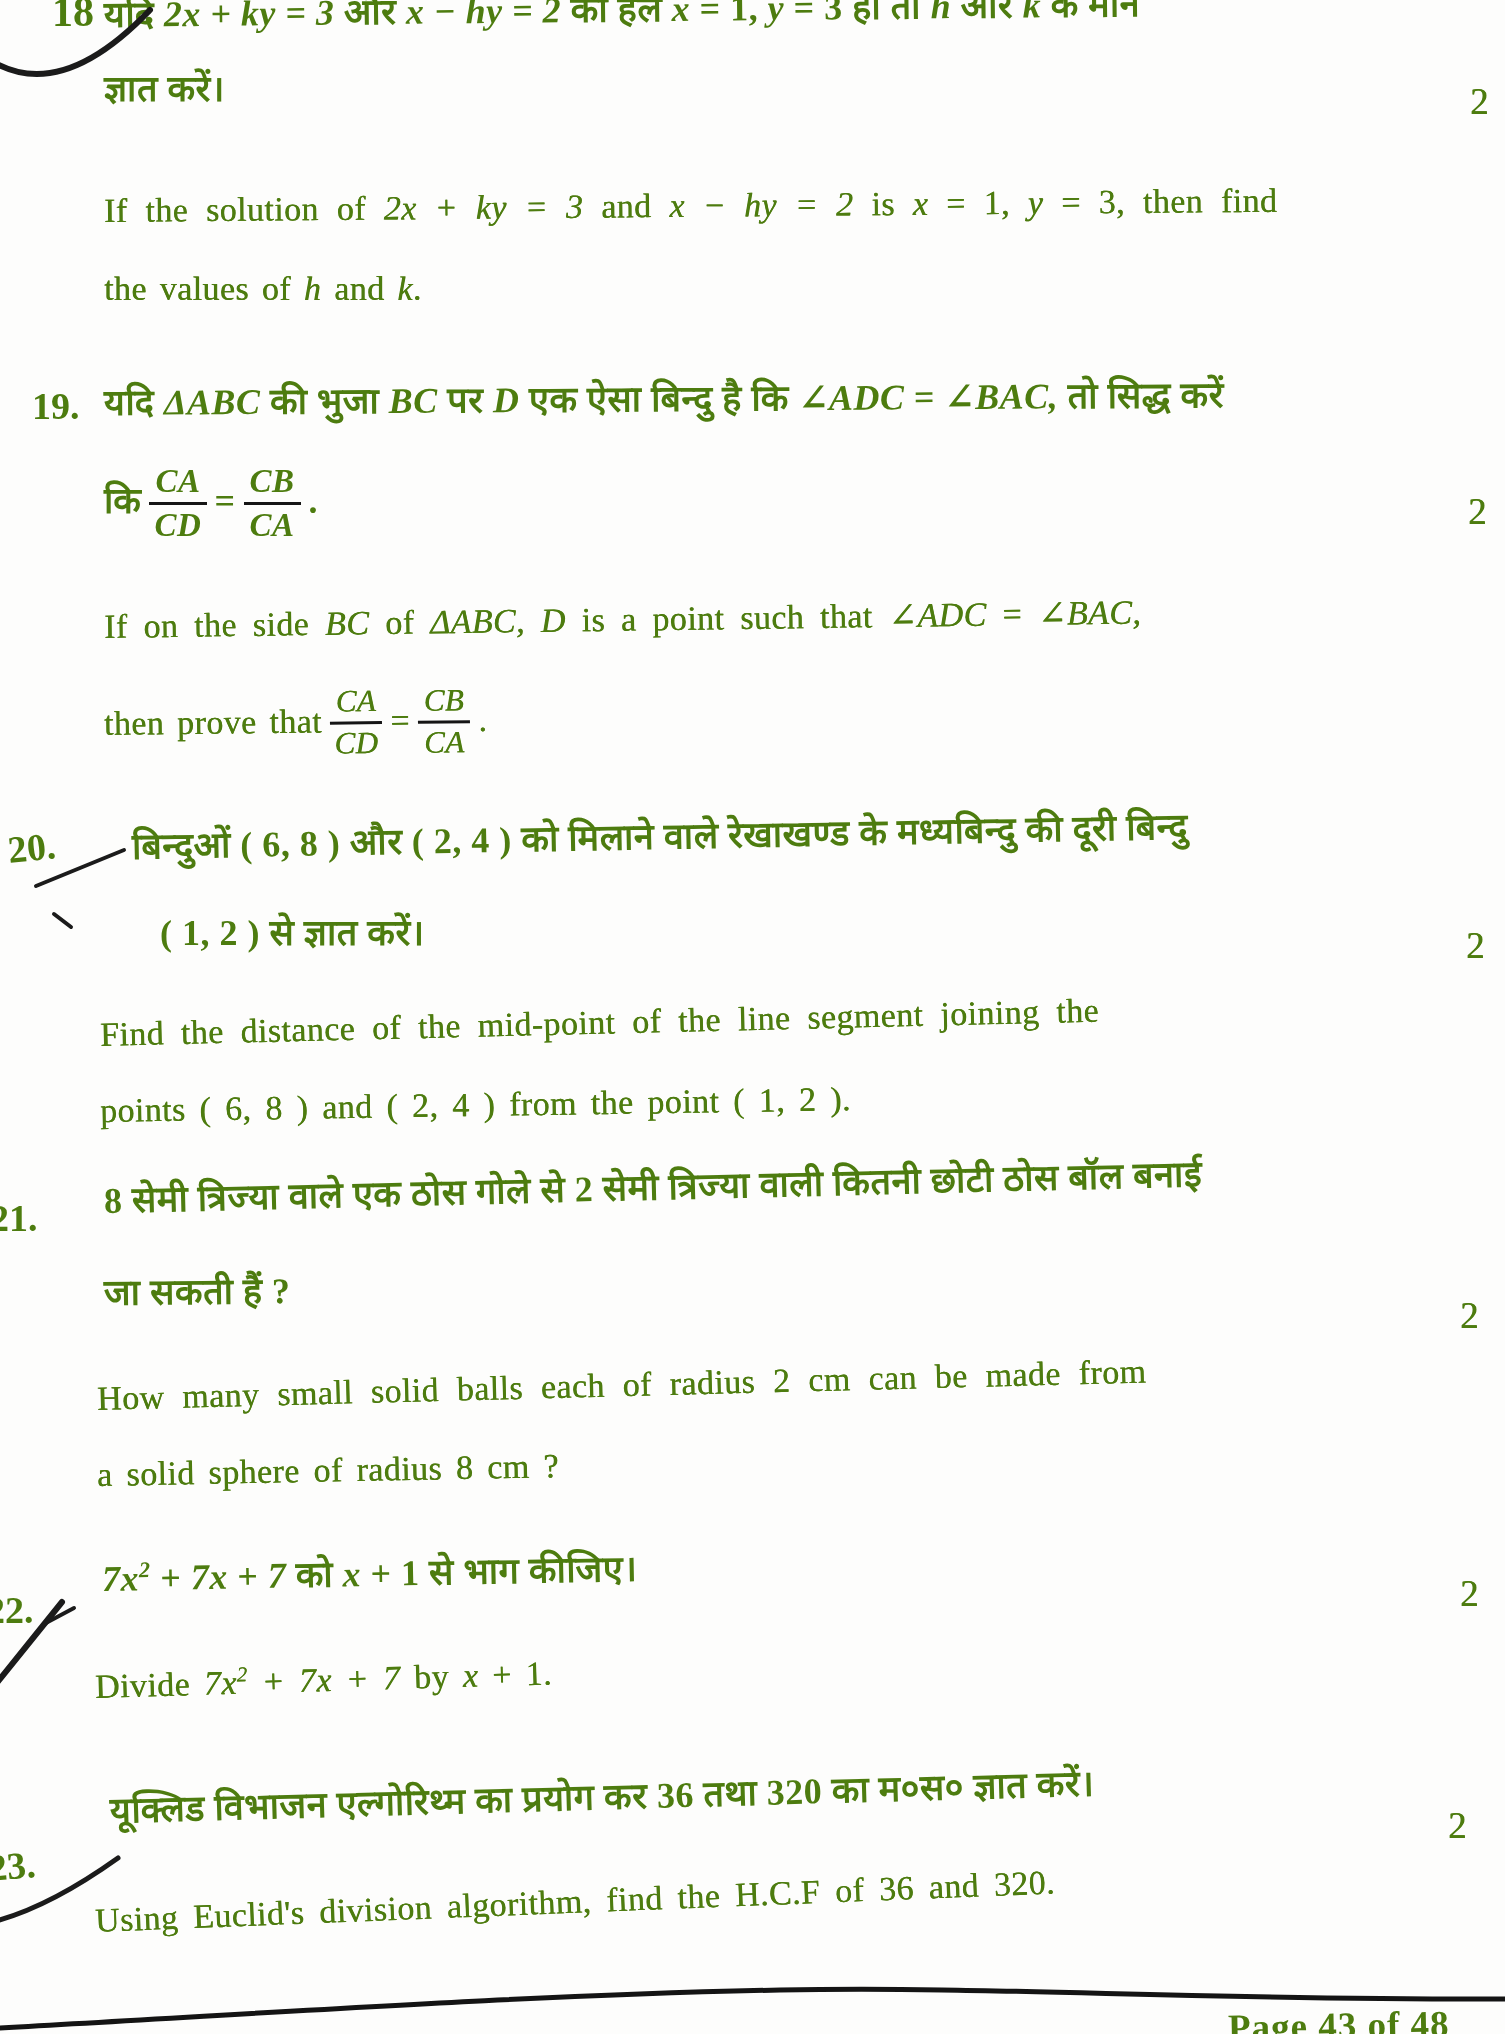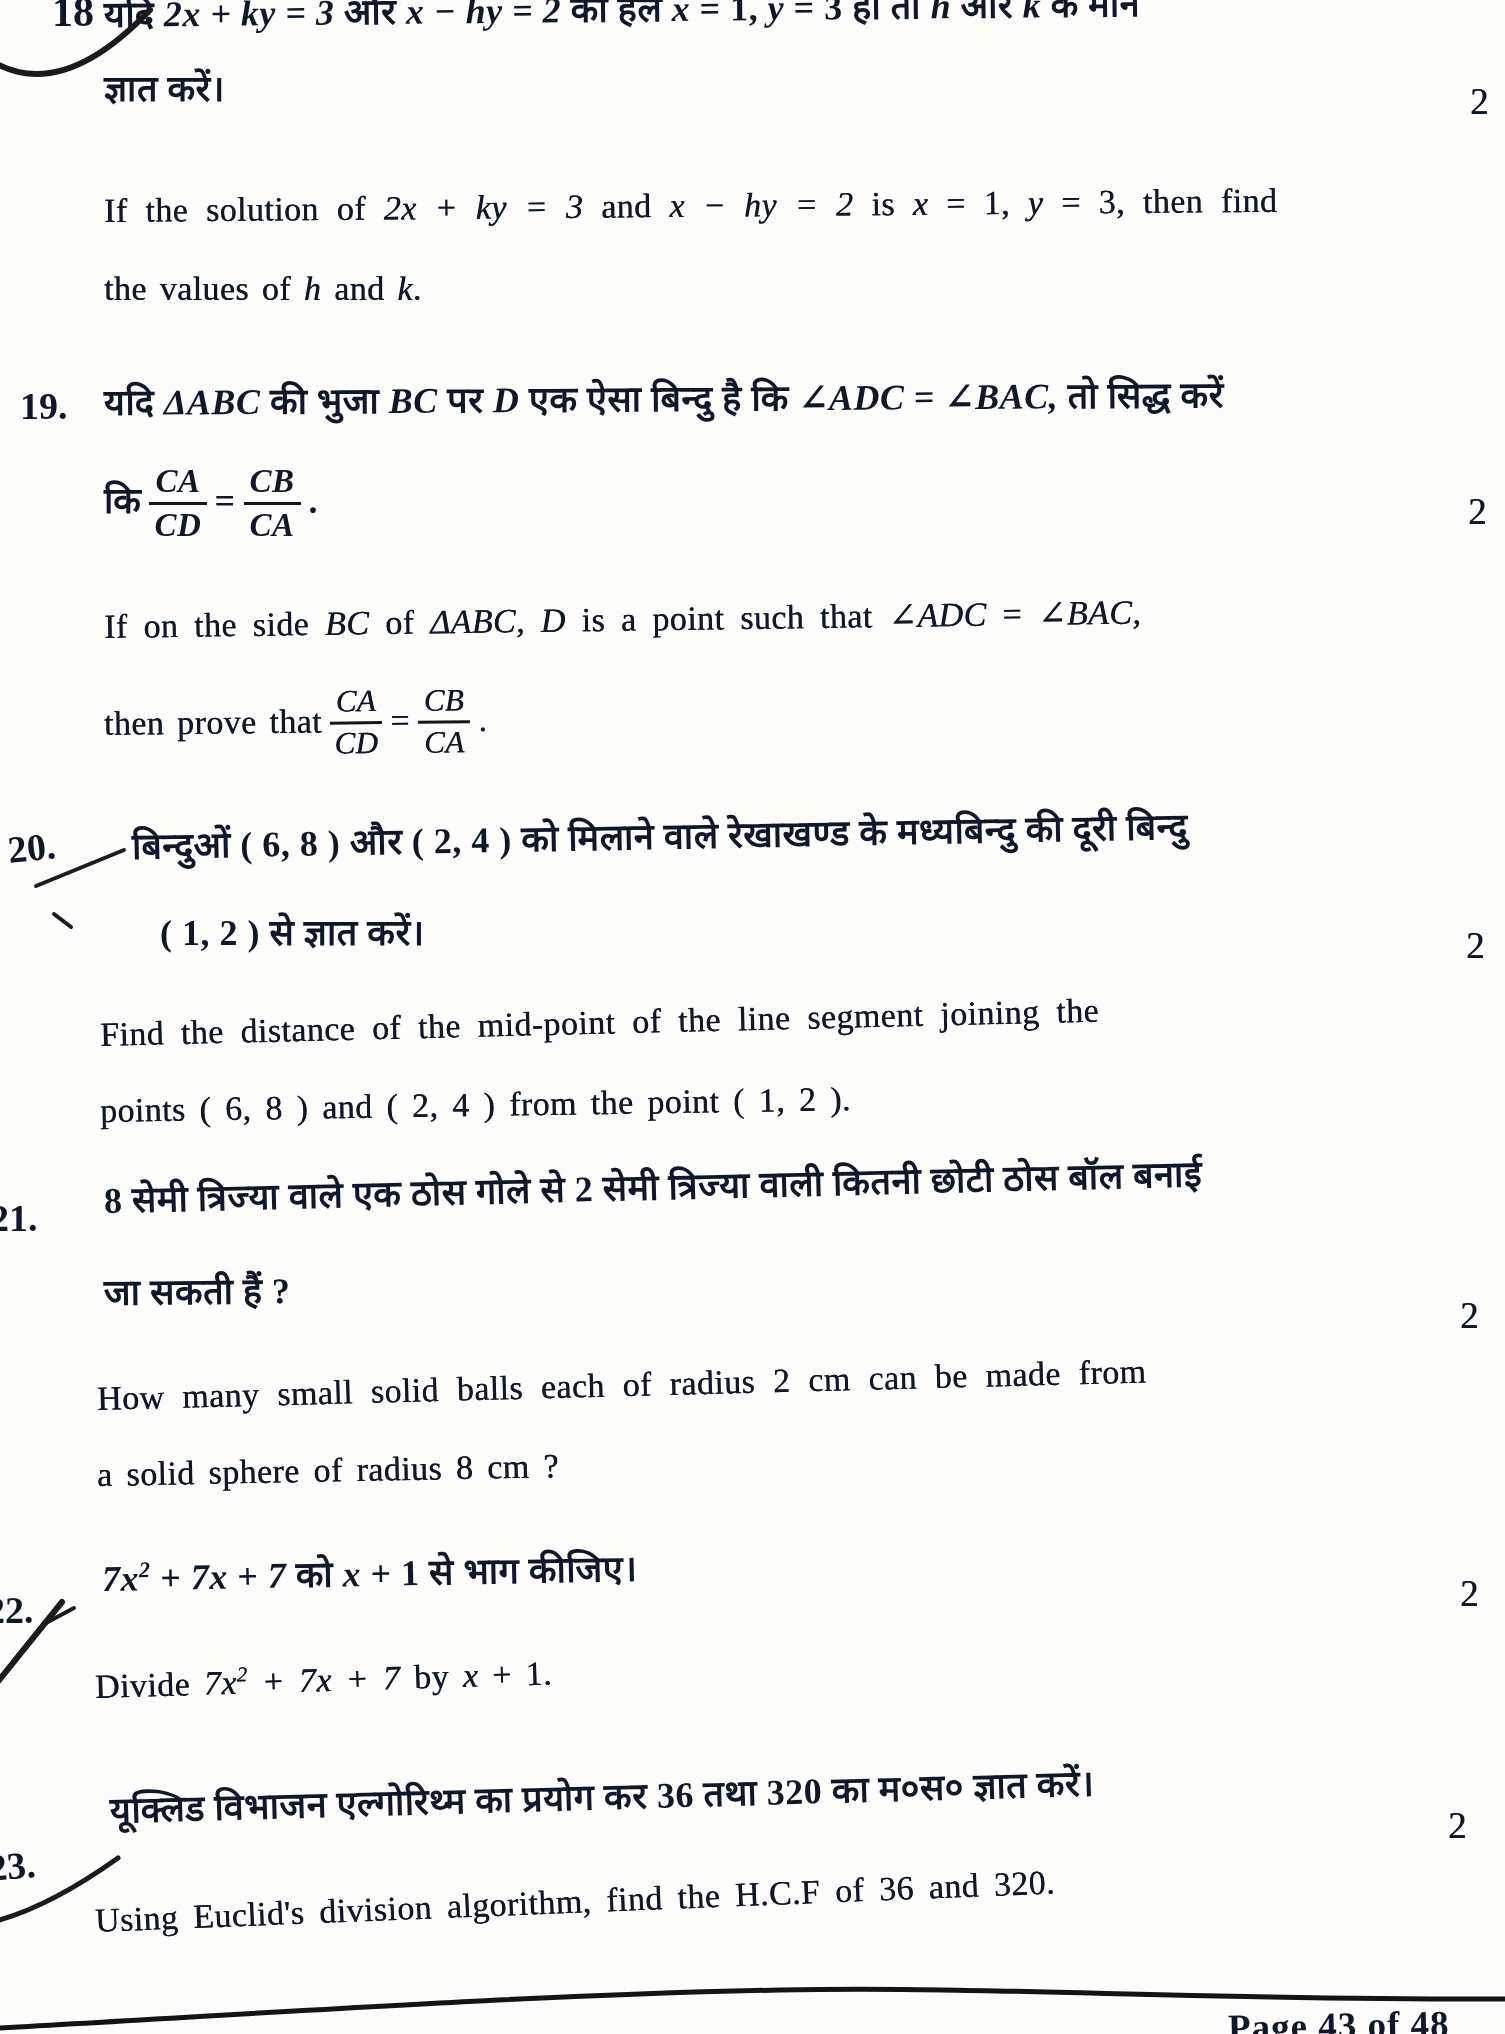--- a/index.html
+++ b/index.html
@@ -2,21 +2,21 @@
 <html><head>
 <meta charset="utf-8">
 <style>
   html,body{margin:0;padding:0;background:#ffffff;}
   #page{
     position:relative;
     width:1505px;height:2034px;
     background:#fdfdfc;
     overflow:hidden;
     font-family:"Liberation Serif","DejaVu Serif",serif;
-    color:#0f172a;
+    color:#4d7c0f;
   }
   .ln{position:absolute;white-space:nowrap;transform-origin:left center;}
   .hi{font-size:36px;font-weight:bold;line-height:1.4;letter-spacing:0.5px;}
   .en{font-size:34px;font-weight:normal;text-shadow:0.4px 0 0 currentColor;letter-spacing:0.4px;}
   .i{font-style:italic;}
   .sup{vertical-align:super;font-size:0.62em;line-height:0;}
   .qnum{position:absolute;font-size:38px;font-weight:bold;transform-origin:left center;}
   .marks{position:absolute;font-size:37px;font-weight:normal;text-shadow:0.4px 0 0 currentColor;}
   .frac{display:inline-block;text-align:center;vertical-align:middle;font-style:italic;line-height:1.05;margin:0 8px;position:relative;top:-2px;}
   .fnum{display:block;border-bottom:3px solid #151515;padding:0 6px 3px;}
@@ -42,21 +42,21 @@
   <div class="marks" style="left:1470px;top:80px;">2</div>
 
   <div class="ln en" style="left:104px;top:192px;word-spacing:9px;transform:rotate(-0.5deg);">
     <span>If the solution of </span><span class="i">2x + ky = 3</span><span> and </span><span class="i">x − hy = 2</span><span> is </span><span class="i">x</span><span> = 1, </span><span class="i">y</span><span> = 3, then find</span>
   </div>
 
   <div class="ln en" style="left:104px;top:270px;word-spacing:4px;">
     <span>the values of </span><span class="i">h</span><span> and </span><span class="i">k</span><span>.</span>
   </div>
 
-  <div class="qnum" style="left:20px;top:384px;">19.</div>
+  <div class="qnum" style="left:32px;top:384px;">19.</div>
 
   <div class="ln hi" style="left:104px;top:378px;transform:rotate(-0.4deg);">
     <span>यदि </span><span class="i">ΔABC</span><span> की भुजा </span><span class="i">BC</span><span> पर </span><span class="i">D</span><span> एक ऐसा बिन्दु है कि </span><span class="i">∠ADC</span><span> = </span><span class="i">∠BAC,</span><span> तो सिद्ध करें</span>
   </div>
 
   <div class="ln hi" style="left:104px;top:466px;">
     <span>कि</span><span class="frac"><span class="fnum">CA</span><span class="fden">CD</span></span><span>=</span><span class="frac"><span class="fnum">CB</span><span class="fden">CA</span></span><span>.</span>
   </div>
 
   <div class="marks" style="left:1468px;top:490px;">2</div>

